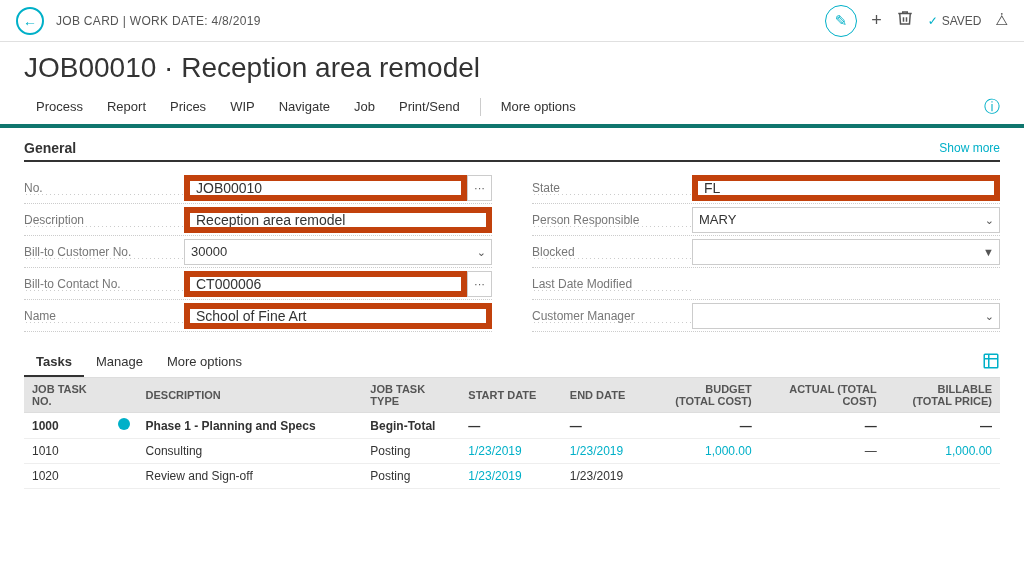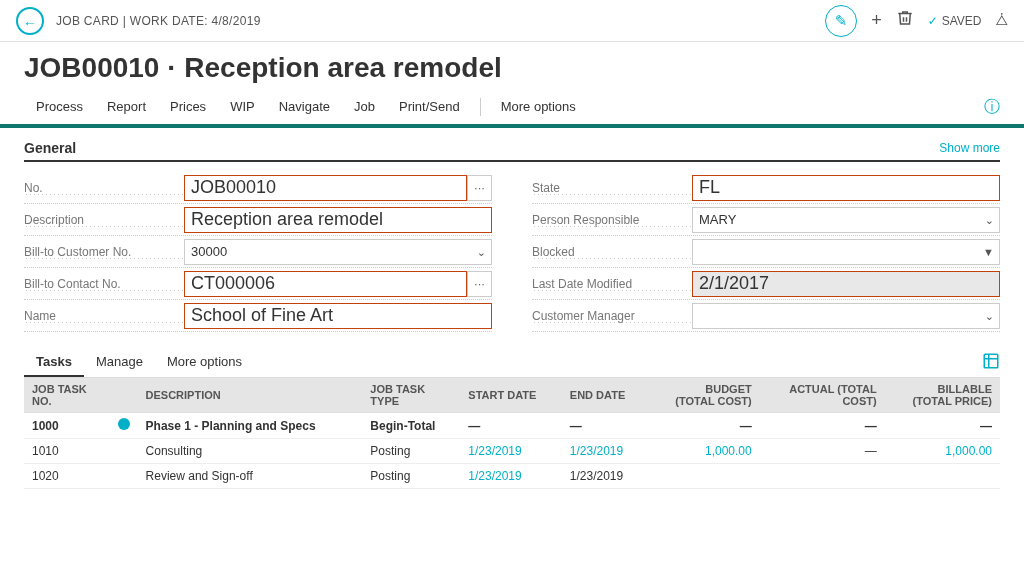--- a/index.html
+++ b/index.html
@@ -28,21 +28,21 @@
       color: #555; font-size: 18px; cursor: pointer;
     }
     .saved-label { font-size: 12px; color: #555; display: flex; align-items: center; gap: 4px; }
     .saved-label .check { color: #00b0c8; }
     .expand-icon { font-size: 14px; color: #555; cursor: pointer; }
 
     .page-title-area {
       padding: 10px 24px 6px 24px;
     }
     .page-title {
-      font-size: 28px; font-weight: 700; color: #333;
+      font-size: 28px; font-weight: 400; color: #333;
     }
 
     .nav-bar {
       display: flex; align-items: center; padding: 0 24px; border-bottom: 4px solid #0f766e;
       height: 38px; position: relative;
     }
     .nav-bar .nav-item {
       padding: 8px 12px; font-size: 13px; color: #333; cursor: pointer; height: 38px;
       display: flex; align-items: center; border-bottom: 2px solid transparent;
     }
@@ -74,21 +74,21 @@
       padding-right: 8px;
       background-image: repeating-linear-gradient(to right, #ccc 0, #ccc 1px, transparent 1px, transparent 4px);
       background-position: bottom;
       background-repeat: repeat-x;
       background-size: 4px 1px;
     }
     .field-value-wrap {
       flex: 1; display: flex; align-items: center;
     }
     .field-input-plain {
-      font-size: 18px; color: #333; padding: 3px 6px; border: 1px solid #c2410c;
+      font-size: 14px; color: #333; padding: 3px 6px; border: 6px solid #c2410c;
       background: #fff; flex: 1; height: 26px; outline: none;
     }
     .field-btn {
       border: 1px solid #ccc; background: #fff; padding: 3px 6px; cursor: pointer;
       font-size: 11px; color: #555; height: 26px; display: flex; align-items: center;
     }
     .field-select {
       border: 1px solid #ccc; padding: 3px 6px; font-size: 13px; color: #333;
       background: #fff; width: 100%; outline: none; height: 26px; appearance: none; cursor: pointer;
     }
@@ -246,23 +246,20 @@
         <div class="field-value-wrap select-wrap">
           <select class="field-select">
             <option value=""></option>
           </select>
           <span class="chevron">▼</span>
         </div>
       </div>
 
       <div class="field-row">
         <span class="field-label">Last Date Modified</span>
-        <div class="field-value-wrap">
-          <input class="field-input-plain readonly" style="flex: 1 1 0%; background: rgb(232, 232, 232);" value="2/1/2017" readonly="">
-        </div>
       </div>
 
       <div class="field-row">
         <span class="field-label">Customer Manager</span>
         <div class="field-value-wrap select-wrap">
           <select class="field-select">
             <option value=""></option>
           </select>
           <span class="chevron">⌄</span>
         </div>

